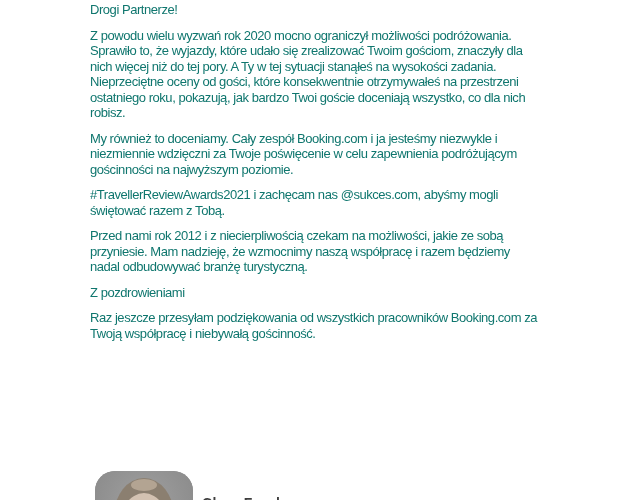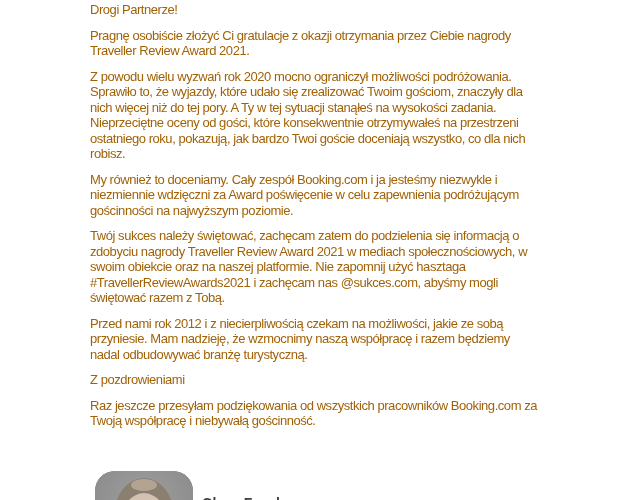--- a/index.html
+++ b/index.html
@@ -12,21 +12,21 @@
     position: relative;
     overflow: hidden;
     background: #ffffff;
     font-family: "Liberation Sans", sans-serif;
   }
   .letter {
     position: absolute;
     left: 90px;
     top: 2px;
     width: 482px;
-    color: #a16207;
+    color: #0f766e;
     font-size: 13px;
     line-height: 15.5px;
     letter-spacing: -0.45px;
   }
   .para {
     margin: 0 0 10px 0;
     white-space: pre-line;
   }
   .bold {
     font-weight: 400;
@@ -56,35 +56,30 @@
     color: #3e3e3e;
     letter-spacing: -0.3px;
     white-space: nowrap;
   }
 </style>
 </head>
 <body>
 
 <div class="letter">
   <p class="para">Drogi Partnerze!</p>
-  <p class="para">Pragnę osobiście złożyć Ci gratulacje z okazji otrzymania przez Ciebie nagrody
-Traveller Review Award 2021.</p>
   <p class="para">Z powodu wielu wyzwań rok 2020 mocno ograniczył możliwości podróżowania.
 Sprawiło to, że wyjazdy, które udało się zrealizować Twoim gościom, znaczyły dla
 nich więcej niż do tej pory. A Ty w tej sytuacji stanąłeś na wysokości zadania.
 Nieprzeciętne oceny od gości, które konsekwentnie otrzymywałeś na przestrzeni
 ostatniego roku, pokazują, jak bardzo Twoi goście doceniają wszystko, co dla nich
 robisz.</p>
   <p class="para">My również to doceniamy. Cały zespół Booking.com i ja jesteśmy niezwykle i
-niezmiennie wdzięczni za Award poświęcenie w celu zapewnienia podróżującym
+niezmiennie wdzięczni za Twoje poświęcenie w celu zapewnienia podróżującym
 gościnności na najwyższym poziomie.</p>
-  <p class="para"><span>Twój sukces należy świętować, zachęcam zatem do podzielenia się informacją o
-zdobyciu nagrody Traveller Review Award 2021 w mediach społecznościowych, w
-swoim obiekcie oraz na naszej platformie. Nie zapomnij użyć hasztaga
-</span><span class="bold">#TravellerReviewAwards2021</span><span> i zachęcam nas </span><span class="bold">@sukces.com</span><span>, abyśmy mogli
+  <p class="para"><span class="bold">#TravellerReviewAwards2021</span><span> i zachęcam nas </span><span class="bold">@sukces.com</span><span>, abyśmy mogli
 świętować razem z Tobą.</span></p>
   <p class="para">Przed nami rok 2012 i z niecierpliwością czekam na możliwości, jakie ze sobą
 przyniesie. Mam nadzieję, że wzmocnimy naszą współpracę i razem będziemy
 nadal odbudowywać branżę turystyczną.</p>
   <p class="para">Z pozdrowieniami</p>
   <p class="para">Raz jeszcze przesyłam podziękowania od wszystkich pracowników Booking.com za
 Twoją współpracę i niebywałą gościnność.</p>
 </div>
 
 <div class="signature">

